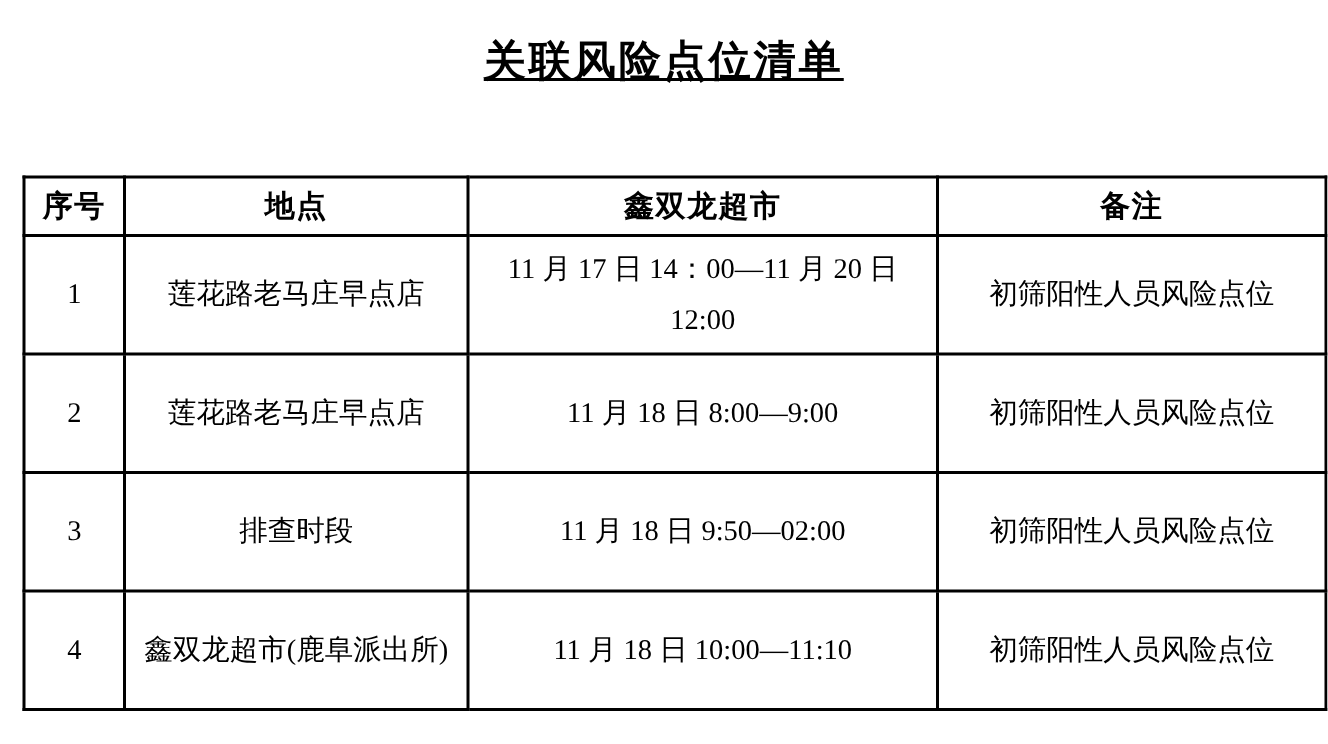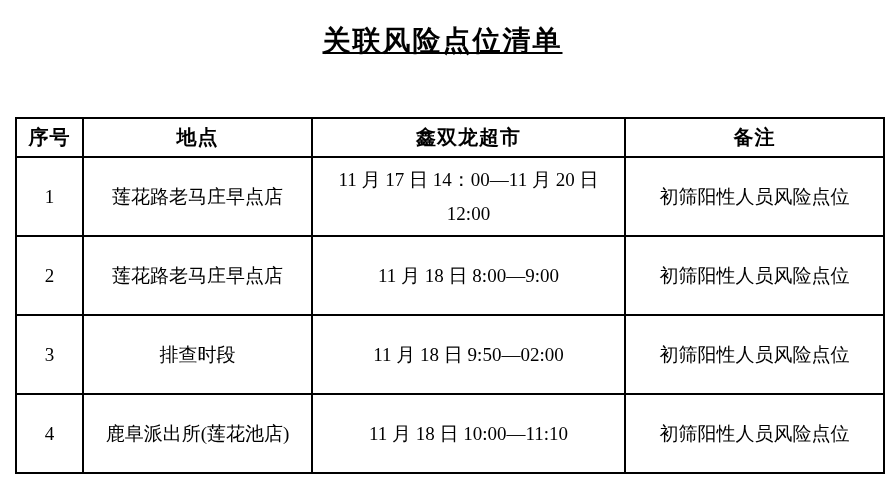--- a/index.html
+++ b/index.html
@@ -103,20 +103,20 @@
     <tr>
       <td class="cell-no">3</td>
       <td>排查时段</td>
       <td>
         <span class="time-line">11 月 18 日 9:50—02:00</span>
       </td>
       <td>初筛阳性人员风险点位</td>
     </tr>
     <tr>
       <td class="cell-no">4</td>
-      <td>鹿阜派出所(莲花池店)</td>
+      <td>鑫双龙超市(鹿阜派出所)</td>
       <td>
         <span class="time-line">11 月 18 日 10:00—11:10</span>
       </td>
       <td>初筛阳性人员风险点位</td>
     </tr>
   </tbody>
 </table>
 
 </body></html>

